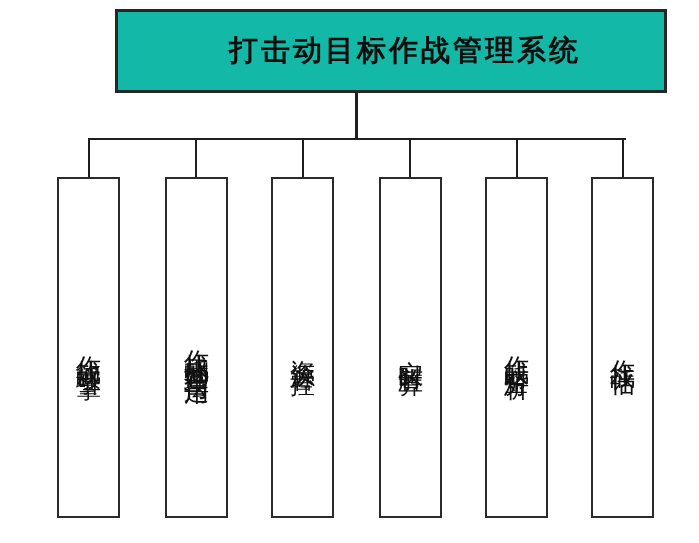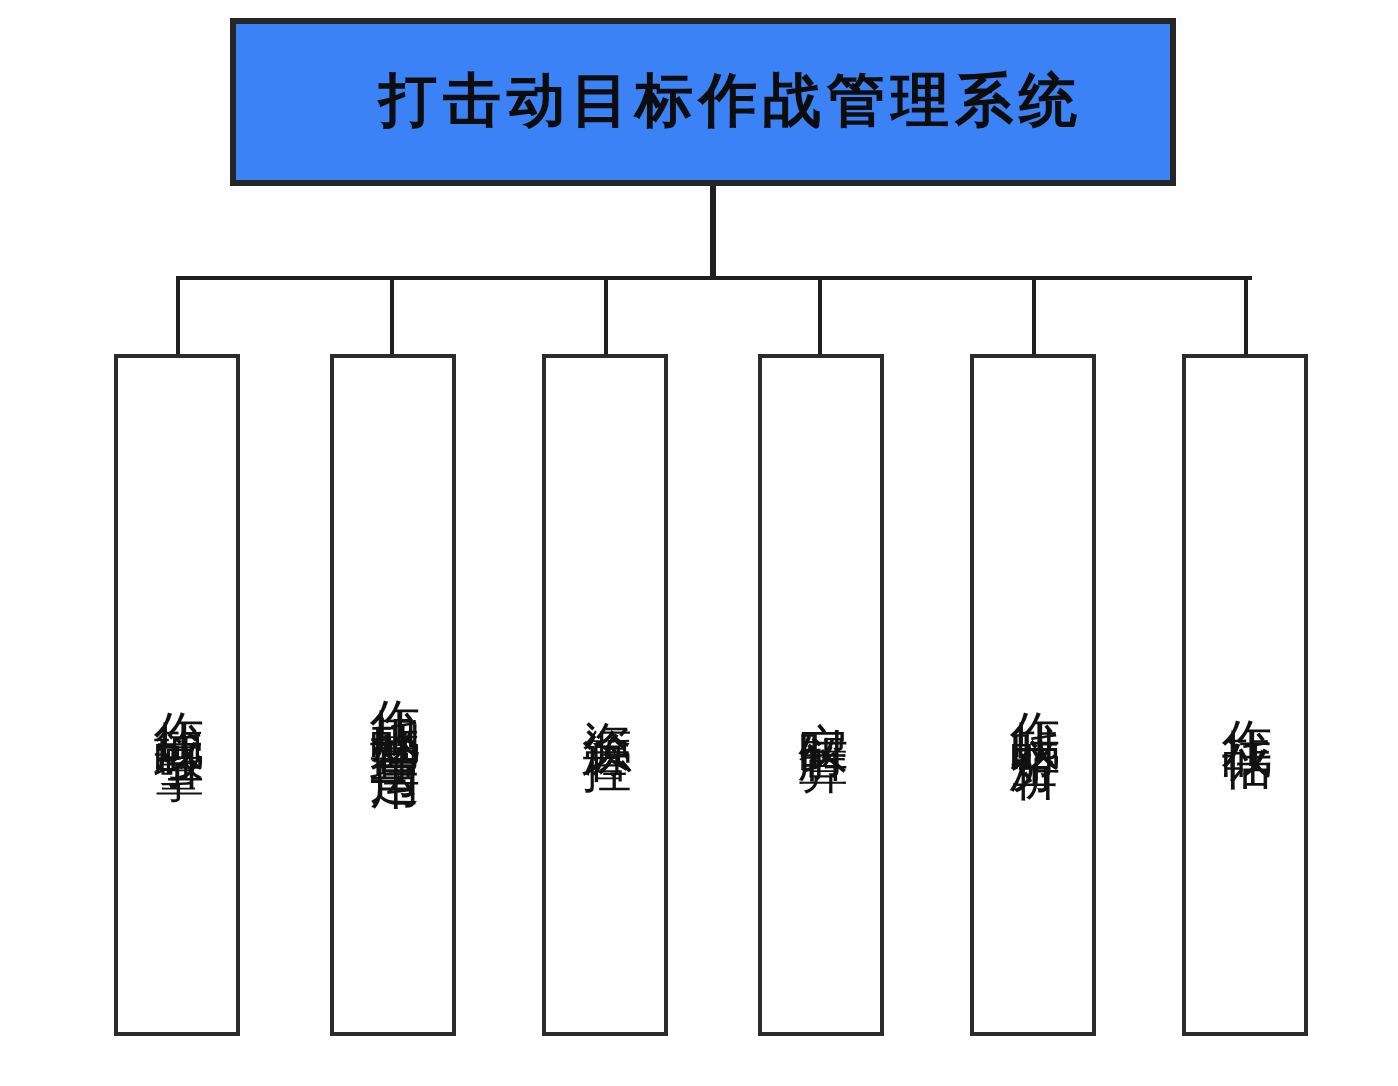--- a/index.html
+++ b/index.html
@@ -13,25 +13,25 @@
     height: 543px;
     background: #ffffff;
     font-family: "Liberation Sans", sans-serif;
     overflow: hidden;
   }
   
   .root-box {
     position: absolute;
     left: 115px;
     top: 9px;
-    width: 473px;
+    width: 552px;
     height: 84px;
     box-sizing: border-box;
     border: 3px solid #262626;
-    background: #3b82f6;
+    background: #14b8a6;
     display: flex;
     align-items: center;
     justify-content: center;
     padding-left: 28px; 
   }
   .root-label {
     font-size: 29px;
     font-weight: bold;
     letter-spacing: 3px;
     color: #0d0d0d;

